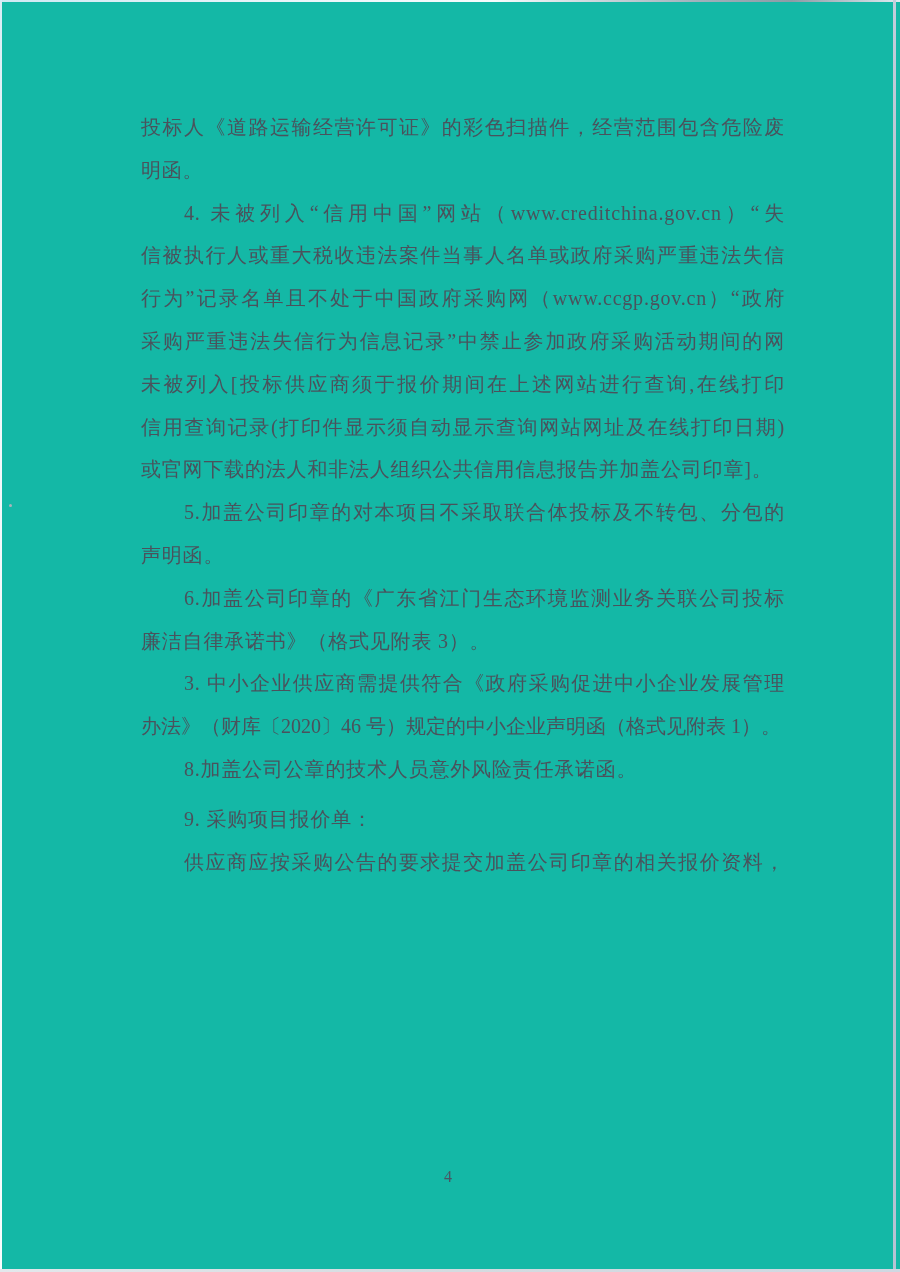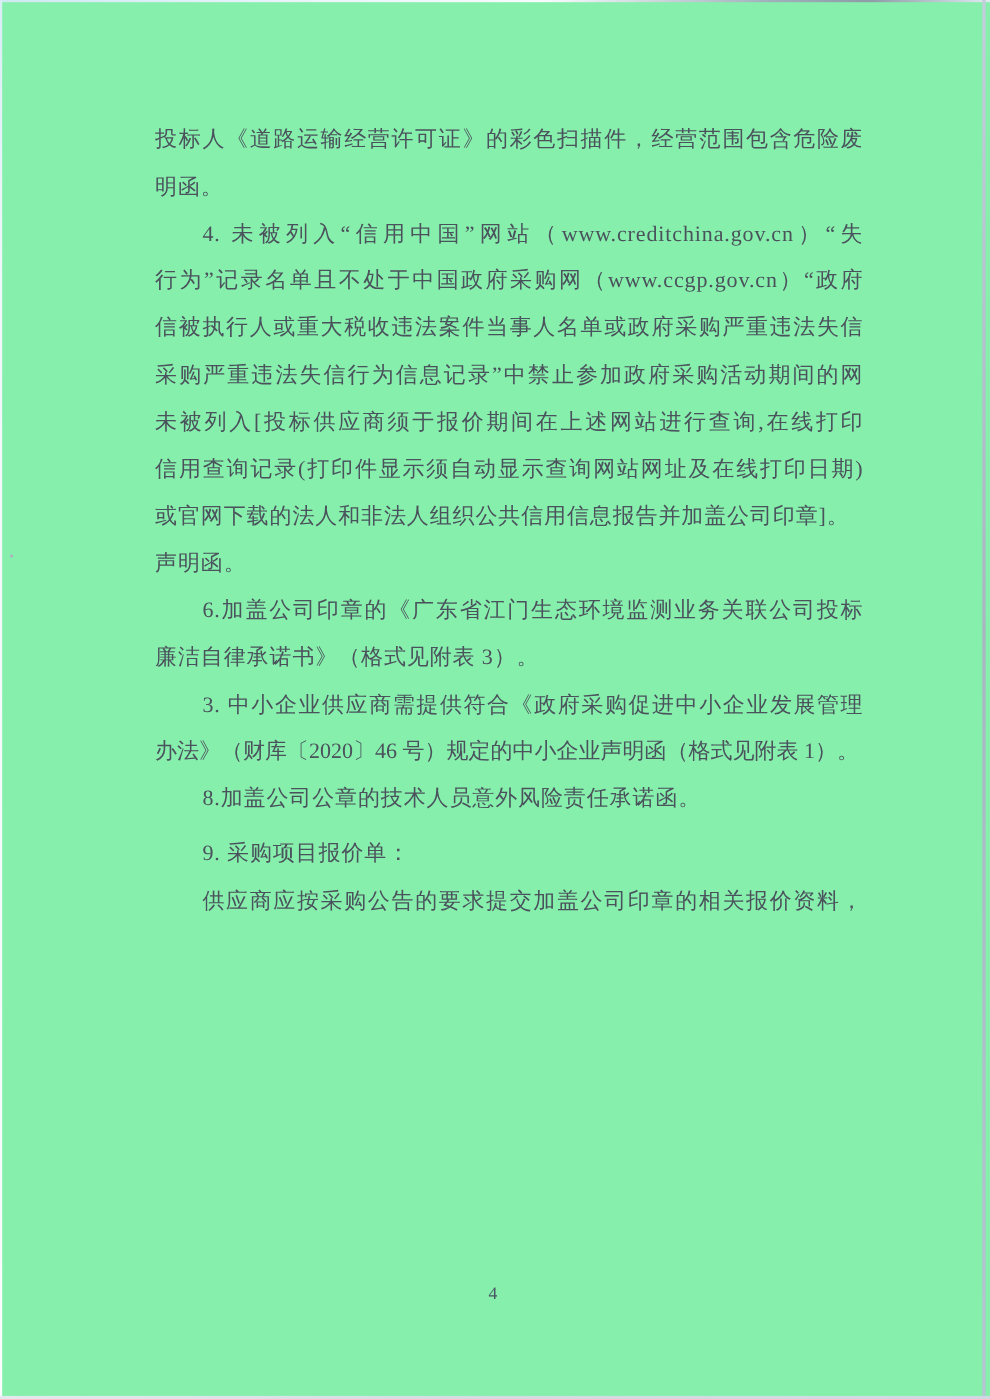--- a/index.html
+++ b/index.html
@@ -8,21 +8,21 @@
     width: 900px;
     height: 1272px;
     background: #fdfdfd;
     overflow: hidden;
     font-family: "Liberation Serif", "DejaVu Serif", serif;
   }
   .page {
     position: relative;
     width: 900px;
     height: 1272px;
-    background: #86efac;
+    background: #14b8a6;
   }
   
   .edge-top {
     position: absolute; top: 0; left: 0; width: 900px; height: 2px;
     background: linear-gradient(90deg, #cfe9f3 0%, #e9f4f9 30%, #f7fbfc 55%, #9fb0ba 78%, #8d9ca6 88%, #dfeaf0 100%);
   }
   .edge-left {
     position: absolute; top: 0; left: 0; width: 2px; height: 1272px;
     background: linear-gradient(180deg, #d9edf5 0%, #f0f7fa 20%, #fafcfd 100%);
   }
@@ -73,26 +73,27 @@
   <div class="edge-top"></div>
   <div class="edge-left"></div>
   <div class="edge-right"></div>
   <div class="edge-bottom"></div>
   <div class="speck"></div>
 
   <div class="content">
     <div class="line j">投标人《道路运输经营许可证》的彩色扫描件，经营范围包含危险废</div>
     <div class="line">明函。</div>
     <div class="line j indent">4. 未被列入“信用中国”网站（www.creditchina.gov.cn）“失</div>
+    <div class="line j">信被执行人或重大税收违法案件当事人名单或政府采购严重违法失信</div>
     <div class="line j">行为”记录名单且不处于中国政府采购网（www.ccgp.gov.cn）“政府</div>
-    <div class="line j">信被执行人或重大税收违法案件当事人名单或政府采购严重违法失信</div>
     <div class="line j">采购严重违法失信行为信息记录”中禁止参加政府采购活动期间的网</div>
     <div class="line j">未被列入[投标供应商须于报价期间在上述网站进行查询,在线打印</div>
     <div class="line j">信用查询记录(打印件显示须自动显示查询网站网址及在线打印日期)</div>
     <div class="line">或官网下载的法人和非法人组织公共信用信息报告并加盖公司印章]。</div>
+    <div class="line j indent">5.加盖公司印章的对本项目不采取联合体投标及不转包、分包的</div>
     <div class="line">声明函。</div>
     <div class="line j indent">6.加盖公司印章的《广东省江门生态环境监测业务关联公司投标</div>
     <div class="line">廉洁自律承诺书》（格式见附表 3）。</div>
     <div class="line j indent">3. 中小企业供应商需提供符合《政府采购促进中小企业发展管理</div>
     <div class="line tight">办法》（财库〔2020〕46 号）规定的中小企业声明函（格式见附表 1）。</div>
     <div class="line indent">8.加盖公司公章的技术人员意外风险责任承诺函。</div>
     <div class="line indent gap-above">9. 采购项目报价单：</div>
     <div class="line j indent">供应商应按采购公告的要求提交加盖公司印章的相关报价资料，</div>
   </div>
 

